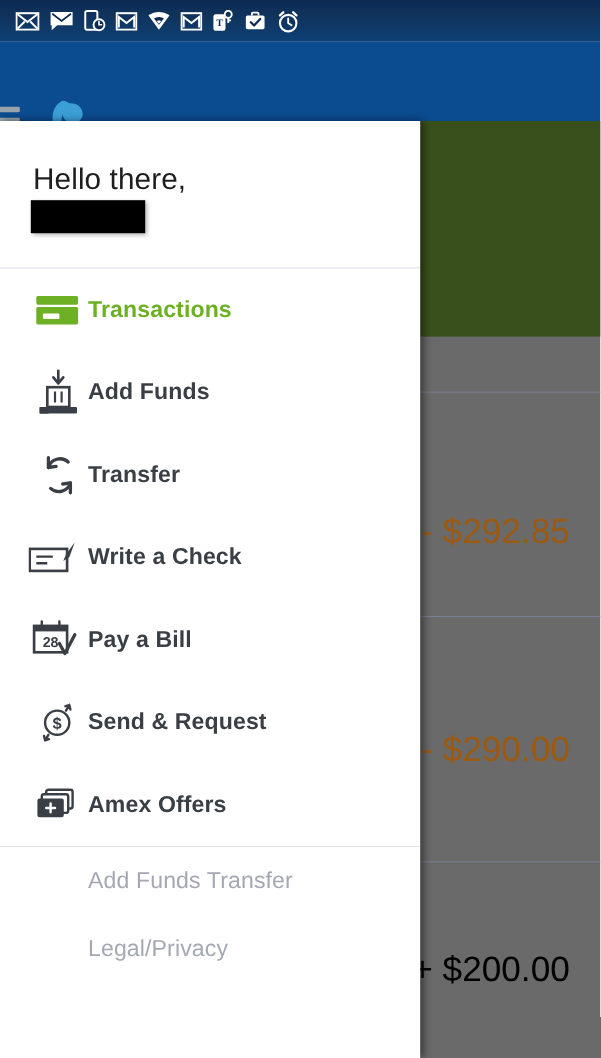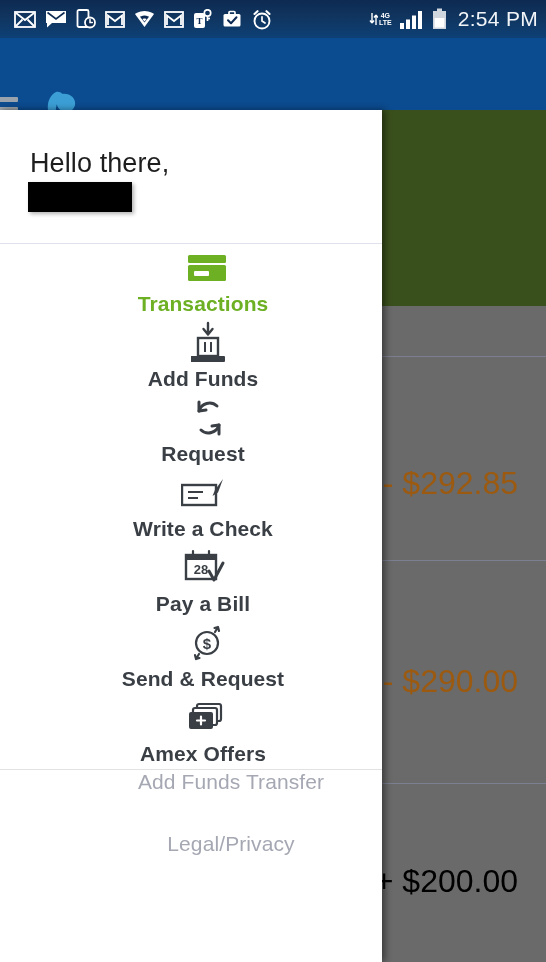--- a/index.html
+++ b/index.html
@@ -77,21 +77,21 @@
     position:absolute; left:28px; top:72px; width:104px; height:30px;
     background:#000000;
     box-shadow:2px 2px 4px rgba(0,0,0,.3);
   }
   .divider { height:1px; background:#dfe2ea; width:100%; }
   .divider.bottom { background:#e2e2e2; }
 
   .menu-list { padding:0; }
   .menu-item {
     position:relative; display:flex; align-items:center;
-    height:75px; padding-left:16px; cursor:pointer;flex-direction:column;
+    height:75px; padding-left:16px; cursor:pointer;
   }
   .mi-icon {
     width:56px; min-width:56px; height:48px;
     display:flex; align-items:center; justify-content:flex-end;
   }
   .mi-label {
     font-size:21px; font-weight:bold; color:#3a3f45;
     letter-spacing:0.1px; padding-left:8px;
   }
   .menu-item.active .mi-label { color:#6db024; }
@@ -156,47 +156,20 @@
         <path d="M6 10.2 L9 13.2 L14.5 7.2" stroke="#0d2a52" stroke-width="2" fill="none" stroke-linecap="round" stroke-linejoin="round"></path>
       </svg>
 
       <svg class="sb-ico" width="22" height="21" viewBox="0 0 22 21">
         <circle cx="11" cy="12" r="7.5" fill="none" stroke="#fff" stroke-width="1.9"></circle>
         <path d="M11 7.8 V12 L14 14" stroke="#fff" stroke-width="1.7" fill="none" stroke-linecap="round"></path>
         <path d="M3.5 5 L6.5 2.2 M18.5 5 L15.5 2.2" stroke="#fff" stroke-width="2.1" stroke-linecap="round"></path>
       </svg>
     </div>
 
-    <div class="sb-right">
-      <div class="lte-box">
-        <svg width="9" height="20" viewBox="0 0 9 20">
-          <path d="M3 4 V14 M3 14 L1 11.5 M3 14 L5 11.5" stroke="#fff" stroke-width="1.4" fill="none"></path>
-          <path d="M7 16 V6 M7 6 L5 8.5 M7 6 L9 8.5" stroke="#fff" stroke-width="1.4" fill="none"></path>
-        </svg>
-        <div class="lte-txt">
-          <span>4G</span>
-          <span>LTE</span>
-        </div>
-      </div>
-
-      <svg width="26" height="21" viewBox="0 0 26 21">
-        <rect x="1" y="14" width="4" height="6" fill="#fff"></rect>
-        <rect x="7" y="10.5" width="4" height="9.5" fill="#fff"></rect>
-        <rect x="13" y="6.5" width="4" height="13.5" fill="#fff"></rect>
-        <rect x="19" y="2" width="4" height="18" fill="#fff"></rect>
-      </svg>
-
-      <svg width="15" height="22" viewBox="0 0 15 22">
-        <rect x="5" y="0.5" width="5" height="2.5" fill="#cfd6dd"></rect>
-        <rect x="1" y="3" width="13" height="18" fill="#cfd6dd"></rect>
-        <rect x="2.6" y="10" width="9.8" height="9.5" fill="#ffffff"></rect>
-      </svg>
-
-      <span id="clock">2:54 PM</span>
-    </div>
   </div>
 
   <div id="appheader">
     <div id="hamburger">
       <i></i>
       <i></i>
       <i></i>
     </div>
     <svg id="brand-logo" viewBox="0 0 56 46">
       <path d="M20 4 C14 7 11 14 12 22 C13 30 19 37 26 40 C22 33 19 26 20 20 C21 14 24 9 28 7 C25 4 22 3 20 4 Z" fill="#3b9fd6"></path>
@@ -263,21 +236,21 @@
 
       <div class="menu-item">
         <span class="mi-icon">
           <svg width="36" height="38" viewBox="0 0 36 38">
             <path d="M8 12 A11 11 0 0 1 26 7" fill="none" stroke="#3a3f45" stroke-width="3" stroke-linecap="round"></path>
             <path d="M8 3 L8 12 L15 11" fill="none" stroke="#3a3f45" stroke-width="3" stroke-linecap="round" stroke-linejoin="round"></path>
             <path d="M28 26 A11 11 0 0 1 10 31" fill="none" stroke="#3a3f45" stroke-width="3" stroke-linecap="round"></path>
             <path d="M28 35 L28 26 L21 27" fill="none" stroke="#3a3f45" stroke-width="3" stroke-linecap="round" stroke-linejoin="round"></path>
           </svg>
         </span>
-        <span class="mi-label">Request</span>
+        <span class="mi-label">Transfer</span>
       </div>
 
       <div class="menu-item">
         <span class="mi-icon">
           <svg width="46" height="32" viewBox="0 0 46 32">
             <rect x="1" y="8" width="34" height="20" fill="none" stroke="#3a3f45" stroke-width="2.4"></rect>
             <path d="M7 15 H22 M7 21 H17" stroke="#3a3f45" stroke-width="2.2" fill="none"></path>
             <path d="M42 2 L34 13 L31.5 19 L37 15.5 Z" fill="#3a3f45"></path>
           </svg>
         </span>

